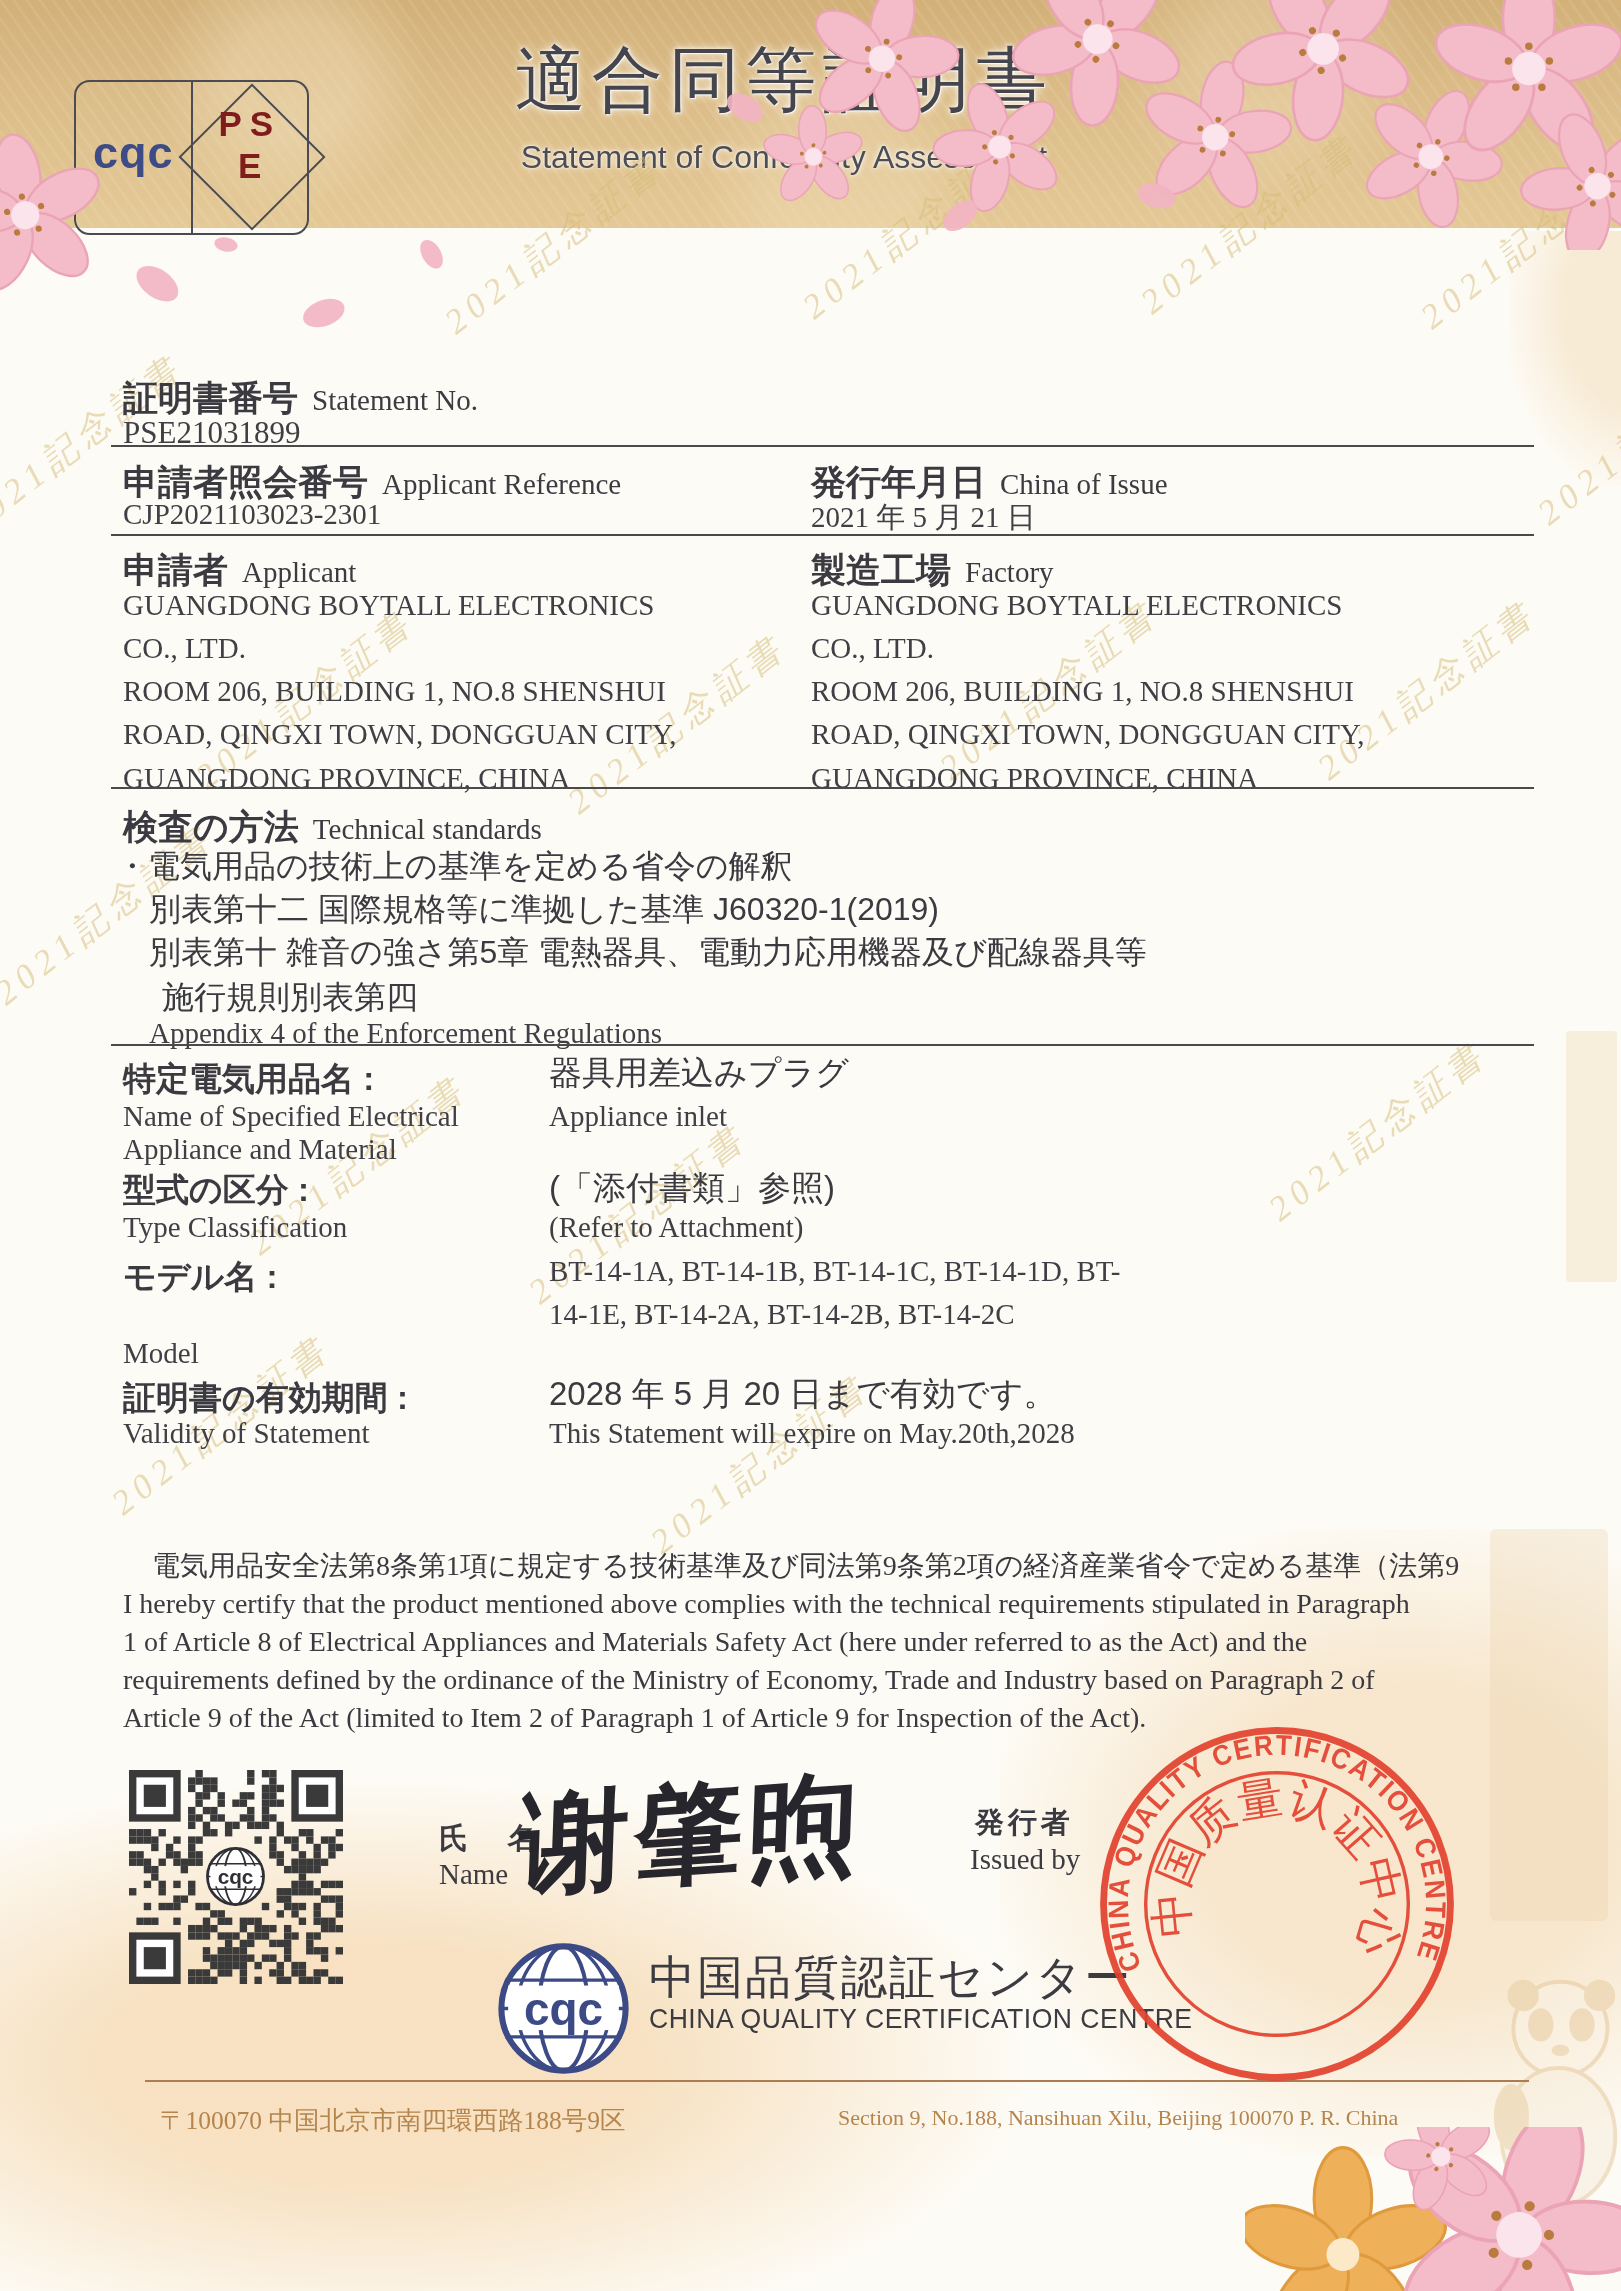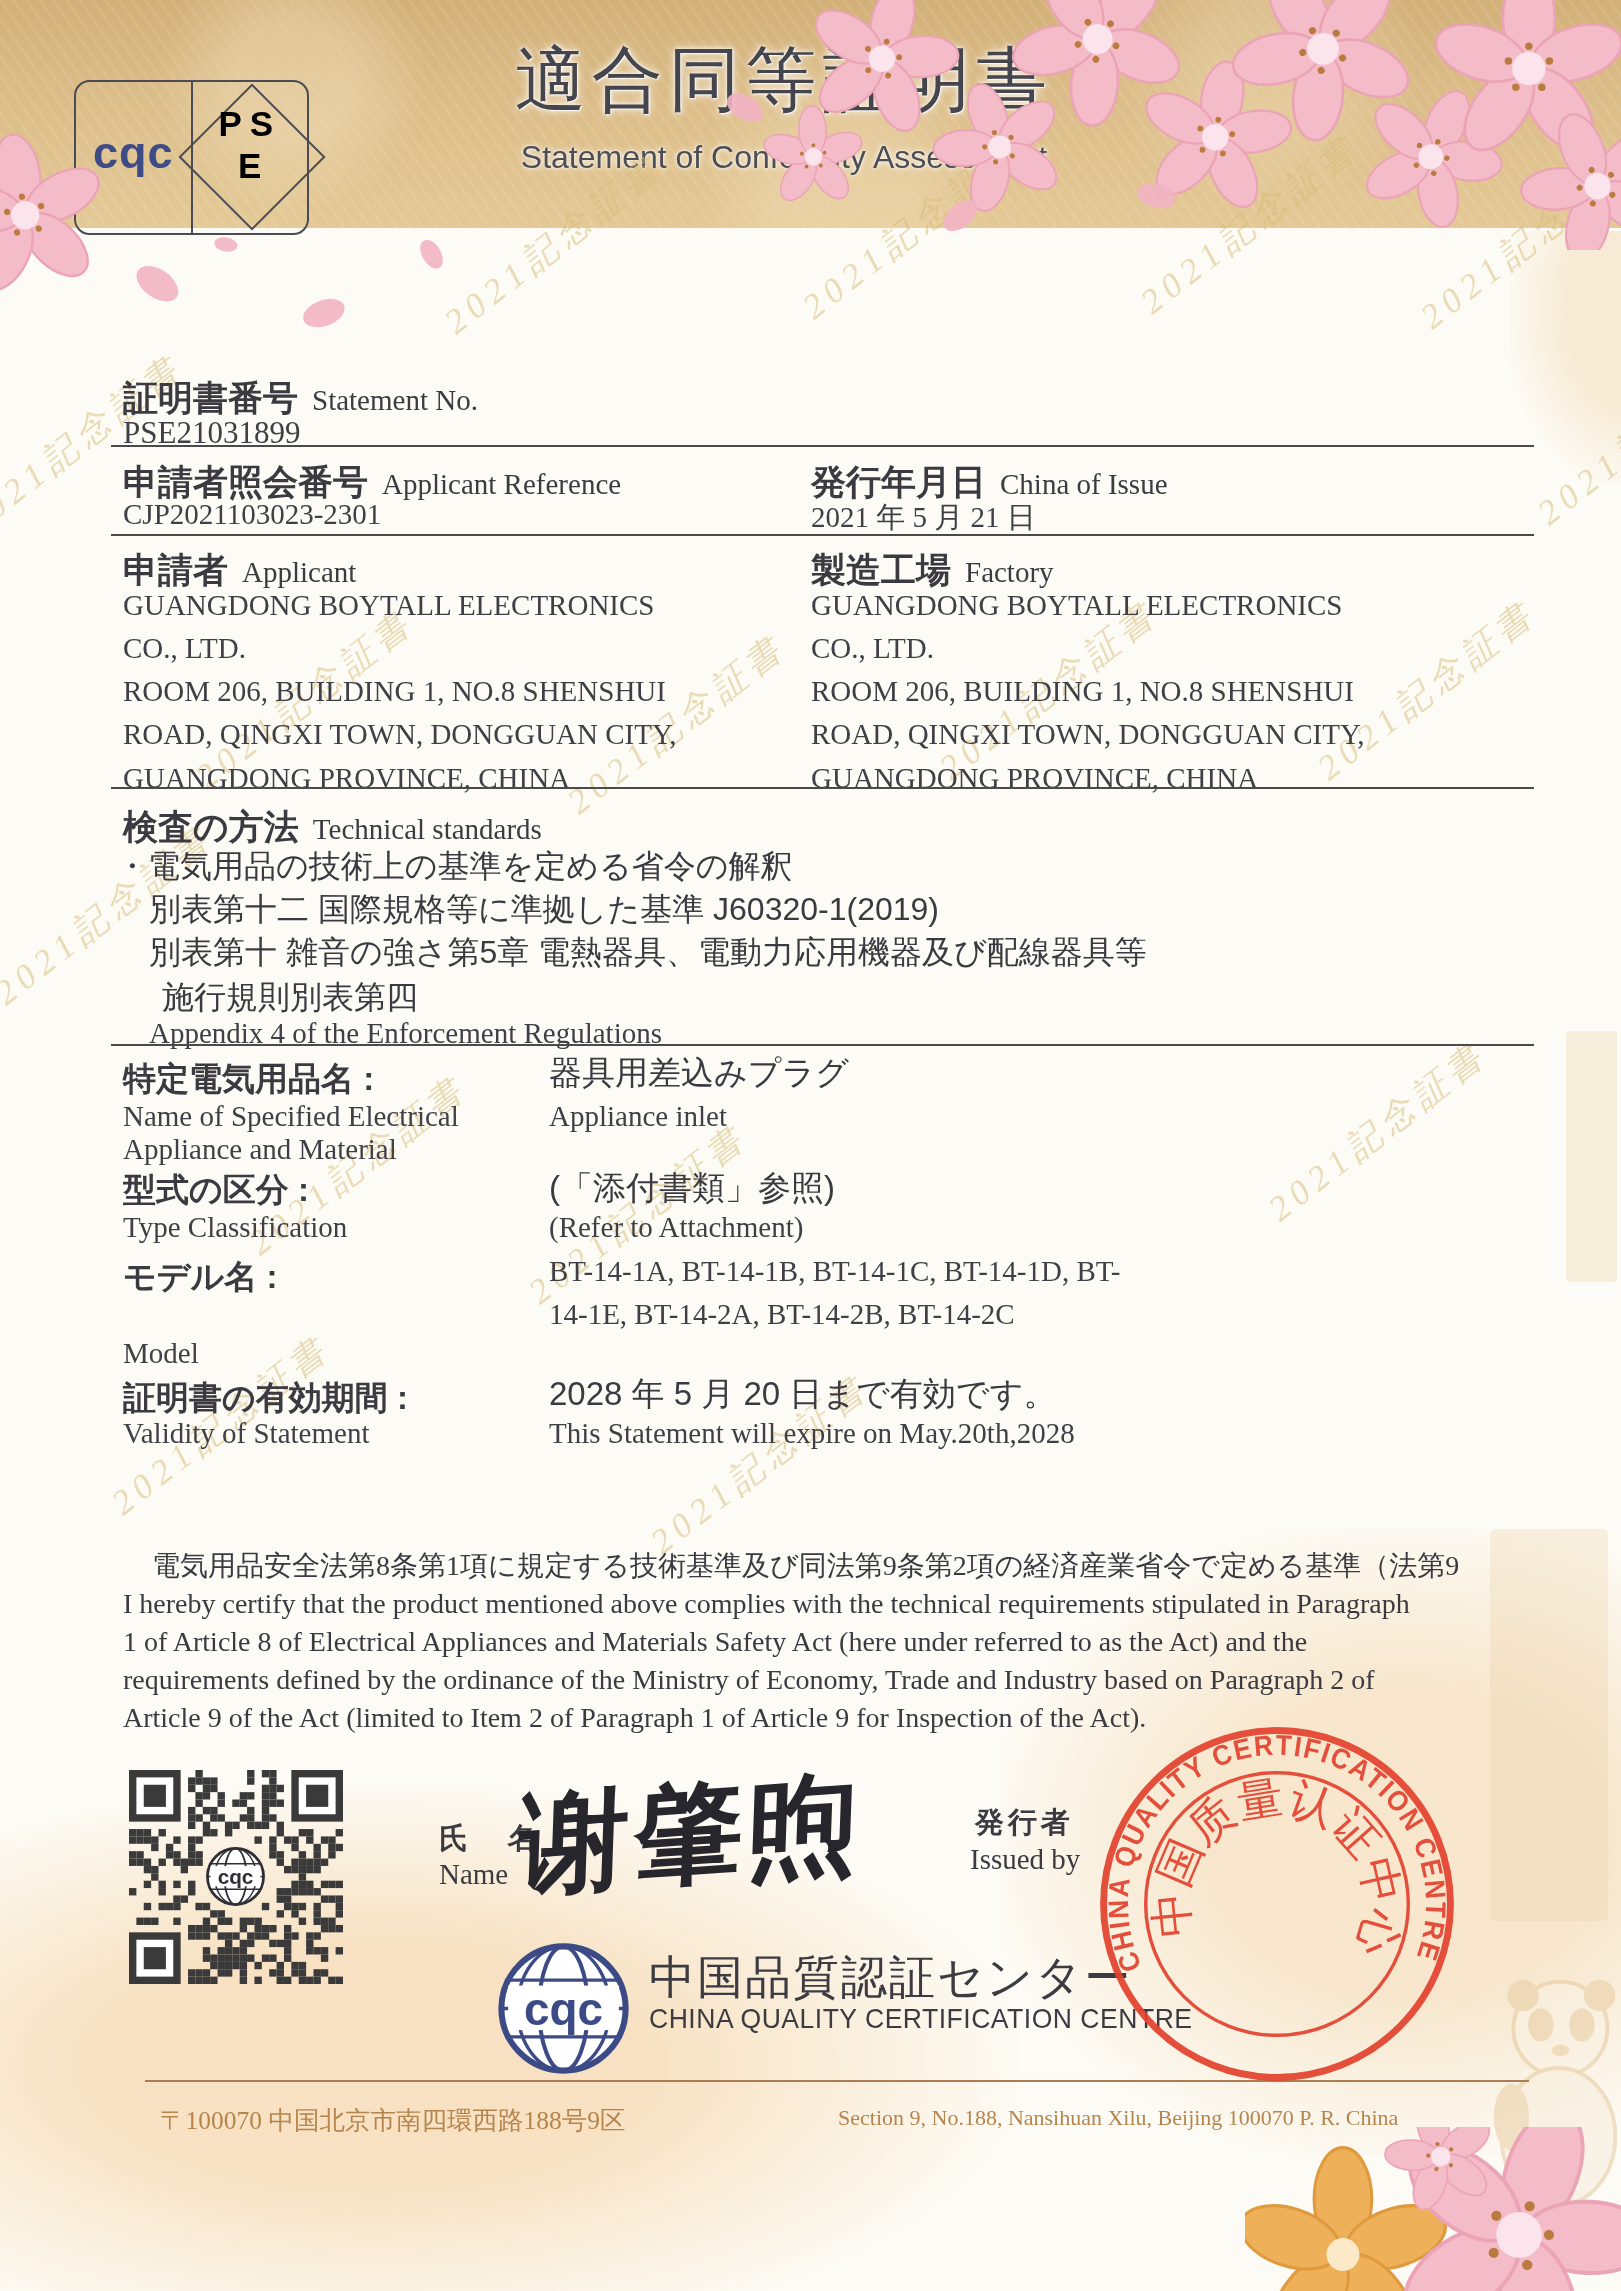--- a/index.html
+++ b/index.html
@@ -17,21 +17,21 @@
       repeating-linear-gradient(55deg, rgba(255,252,240,.16) 0 2.9px, rgba(255,252,240,0) 2.9px 10.8px);}
   #logo-box{left:74px;top:80px;width:231px;height:151px;border:2.9px solid #4b4b53;border-radius:15.7px;
     display:flex;background:rgba(255,255,255,.02);}
   #logo-box .cell{position:relative;flex:1;}
   #logo-box .cell+.cell{border-left:2.9px solid #4b4b53;}
   #logo-cqc-text{position:absolute;left:0;right:0;top:45px;text-align:center;
     font-family:"Liberation Sans",sans-serif;font-weight:bold;font-size:45px;color:#3d4b86;letter-spacing:1px;}
   #pse-diamond{position:absolute;left:7.8px;top:22.5px;width:100px;height:100px;border:2.9px solid #4b4b53;
     transform:rotate(45deg);}
   .pse-letters{position:absolute;left:0;right:0;top:23.5px;text-align:center;
-    font-family:"Liberation Sans",sans-serif;font-weight:bold;color:#000000;line-height:35px;}
+    font-family:"Liberation Sans",sans-serif;font-weight:bold;color:#7f1d1d;line-height:35px;}
   .pse-l1{font-size:35px;letter-spacing:7.8px;}
   .pse-l2{font-size:35px;display:block;}
   #cert-title{left:392px;top:33px;width:784px;text-align:center;font-size:71px;letter-spacing:5.9px;
     color:#45454d;font-family:"Liberation Serif",serif;
     text-shadow:0 0 9.8px rgba(255,255,255,.95),0 0 3.9px rgba(255,255,255,.9),1px 1px 0 rgba(255,255,255,.7);}
   #cert-subtitle{left:392px;top:139px;width:784px;text-align:center;font-size:32px;color:#4d4d55;
     font-family:"Liberation Sans",sans-serif;
     text-shadow:0 0 7.8px rgba(255,255,255,.95),0 0 2.9px rgba(255,255,255,.9);}
   
   .wm{position:absolute;font-family:"Liberation Serif",serif;font-style:italic;font-size:35px;

